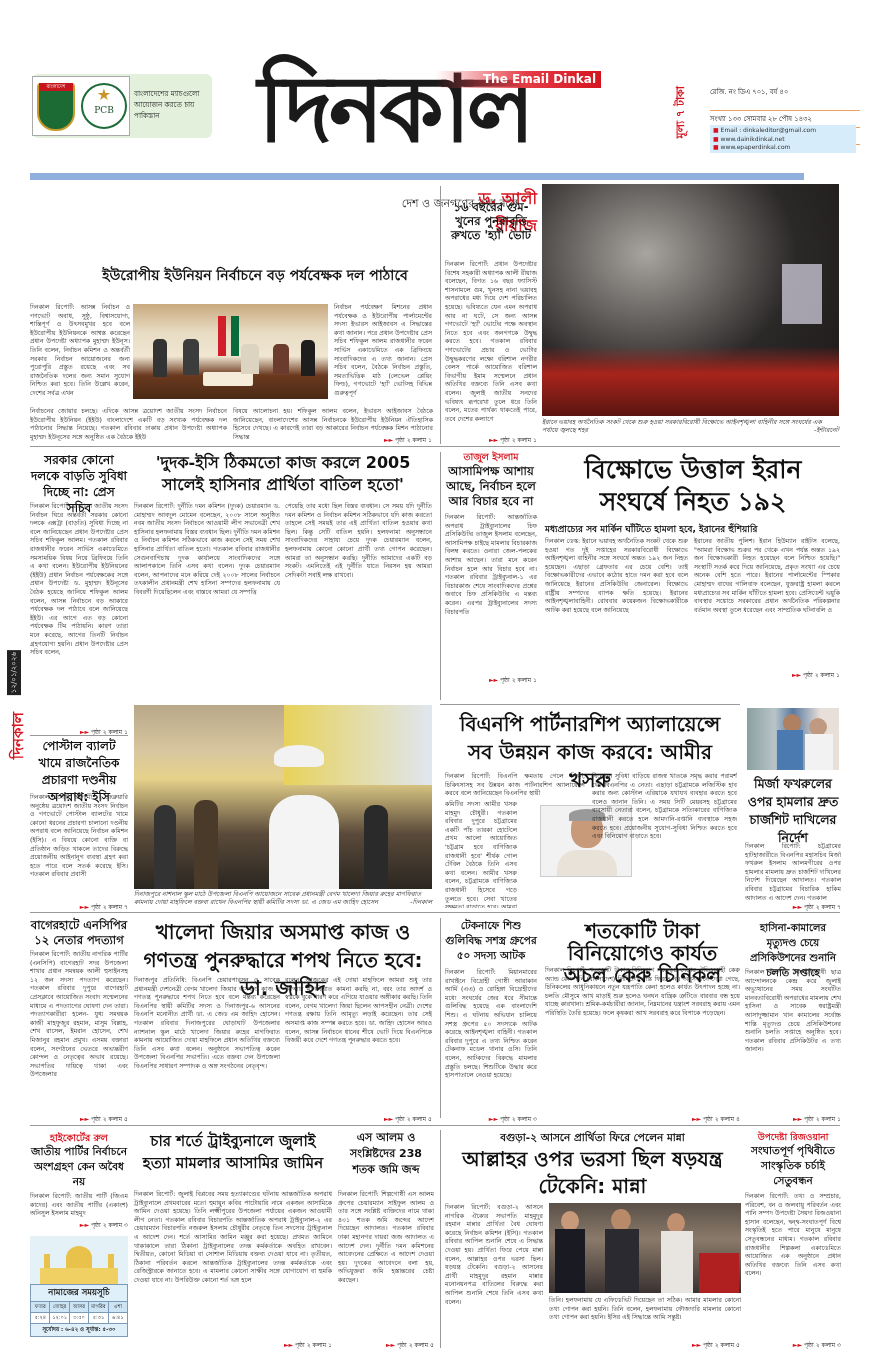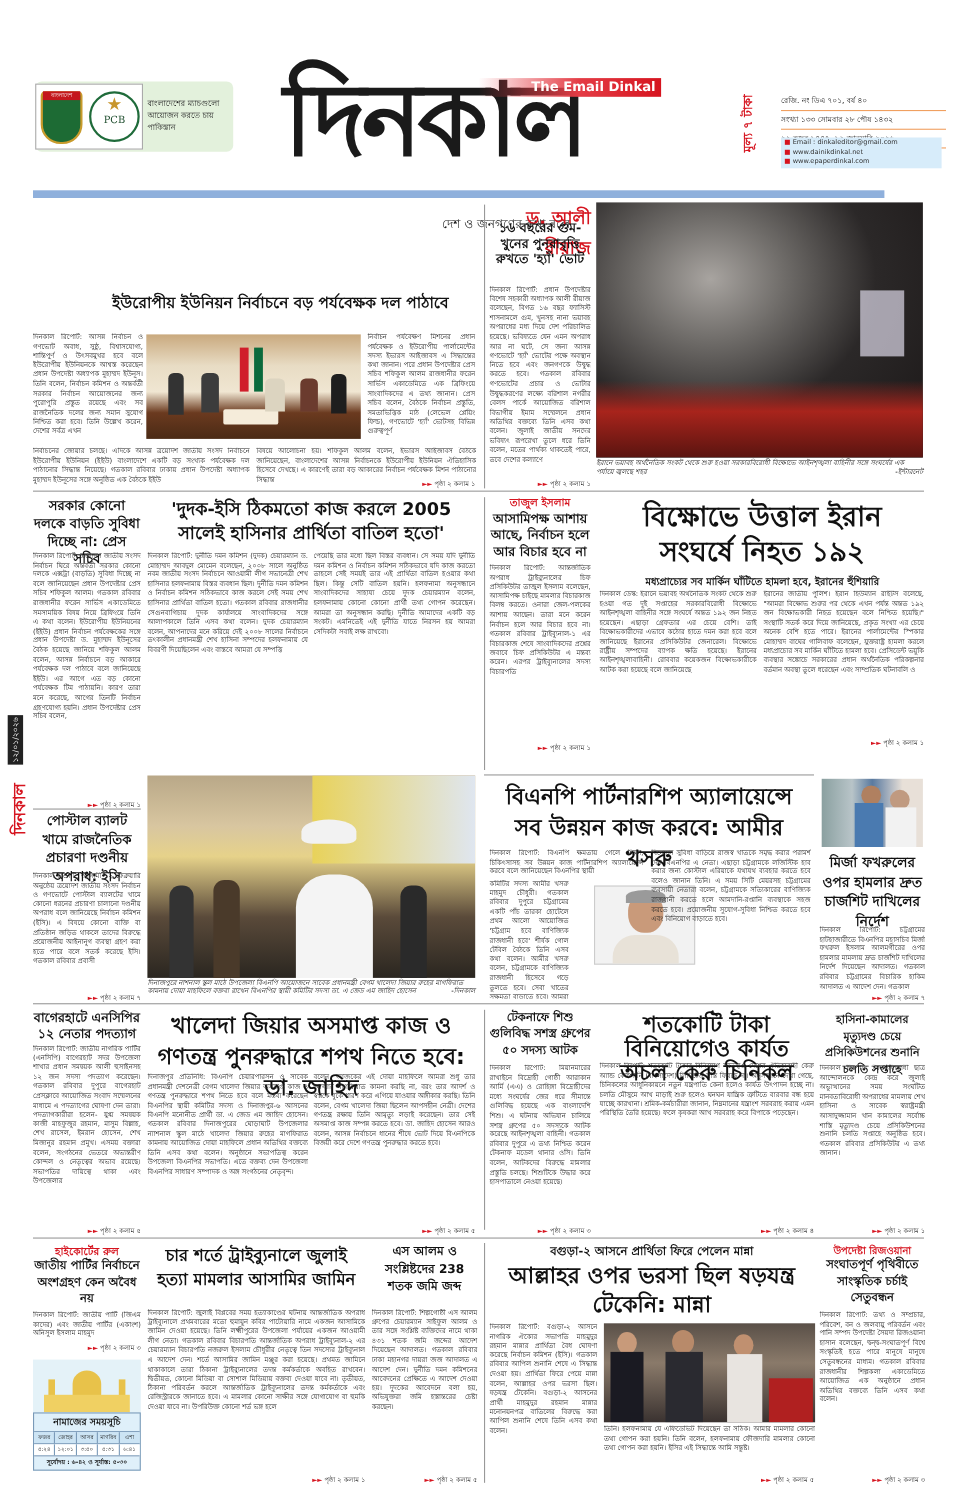--- a/index.html
+++ b/index.html
@@ -32,21 +32,21 @@
 
 <div class="abs" style="left:258px;top:60px;width:330px;font-family:'DejaVu Sans',sans-serif;font-weight:bold;font-size:92px;line-height:100px;letter-spacing:-4px;color:#1a1a1a;">দিনকাল</div>
 <div class="abs" style="left:435px;top:71px;width:166px;height:17px;background:linear-gradient(90deg,rgba(214,20,31,0) 0%,#e43c45 55%,#d6141f 100%);">
   <span style="position:absolute;right:5px;top:1px;color:#fff;font-weight:bold;font-size:12px;">The Email Dinkal</span>
 </div>
 <div class="abs" style="left:330px;top:155px;width:260px;font-size:11px;color:#222;text-align:center;margin-top:40px;">দেশ ও জনগণের কথা বলে</div>
 
 <div class="abs" style="left:672px;top:86px;font-size:11px;font-weight:bold;color:#d6141f;writing-mode:vertical-rl;transform:rotate(180deg);">মূল্য ৭ টাকা</div>
 
 <div class="abs" style="left:710px;top:85px;width:150px;">
-  <div style="font-size:6.8px;padding:1px 0 2px;border-bottom:1px solid #f0a060;">রেজি. নং ডিএ ৭০১, বর্ষ ৪০</div>
+  <div style="font-size:6.8px;padding:1px 0 12px;border-bottom:1px solid #f0a060;">রেজি. নং ডিএ ৭০১, বর্ষ ৪০</div>
   <div style="font-size:6.8px;padding:2px 0 2px;border-bottom:1px solid #f0a060;">সংখ্যা ১৩৩ সোমবার ২৮ পৌষ ১৪৩২</div>
   <div style="font-size:6.8px;padding:2px 0 2px;border-bottom:1px solid #f0a060;">২২ রজব ১৪৪৭, ১২ জানুয়ারি ২০২৬</div>
 </div>
 <div class="abs" style="left:710px;top:125px;width:146px;height:28px;background:#d7ecfa;padding:1px 3px;font-size:6px;line-height:8.6px;color:#333;">
   <div><span style="color:#d6141f;">■</span> <span>Email : dinkaleditor@gmail.com</span></div>
   <div><span style="color:#d6141f;">■</span> <span>www.dainikdinkal.net</span></div>
   <div><span style="color:#d6141f;">■</span> <span>www.epaperdinkal.com</span></div>
 </div>
 
 <div class="abs" style="left:30px;top:173px;width:774px;height:7px;background:#8fb0dc;"></div>
@@ -98,21 +98,21 @@
 <div class="abs body-text" style="left:134px;top:502px;width:146px;height:100px;">দিনকাল রিপোর্ট: দুর্নীতি দমন কমিশন (দুদক) চেয়ারম্যান ড. মোহাম্মদ আবদুল মোমেন বলেছেন, ২০০৮ সালে অনুষ্ঠিত নবম জাতীয় সংসদ নির্বাচনে আওয়ামী লীগ সভানেত্রী শেখ হাসিনার হলফনামায় বিস্তর ব্যবধান ছিল। দুর্নীতি দমন কমিশন ও নির্বাচন কমিশন সঠিকভাবে কাজ করলে সেই সময় শেখ হাসিনার প্রার্থিতা বাতিল হতো। গতকাল রবিবার রাজধানীর সেগুনবাগিচায় দুদক কার্যালয়ে সাংবাদিকদের সঙ্গে আলাপকালে তিনি এসব কথা বলেন। দুদক চেয়ারম্যান বলেন, আপনাদের মনে করিয়ে দেই ২০০৮ সালের নির্বাচনে তৎকালীন প্রধানমন্ত্রী শেখ হাসিনা সম্পদের হলফনামায় যে বিবরণী দিয়েছিলেন এবং বাস্তবে আমরা যে সম্পত্তি</div>
 <div class="abs body-text" style="left:285px;top:502px;width:147px;height:100px;">পেয়েছি তার মধ্যে ছিল বিস্তর ব্যবধান। সে সময় যদি দুর্নীতি দমন কমিশন ও নির্বাচন কমিশন সঠিকভাবে যদি কাজ করতো তাহলে সেই সময়ই তার এই প্রার্থিতা বাতিল হওয়ার কথা ছিল। কিন্তু সেটি বাতিল হয়নি। হলফনামা অনুসন্ধানে সাংবাদিকদের সাহায্য চেয়ে দুদক চেয়ারম্যান বলেন, হলফনামায় কোনো কোনো প্রার্থী তথ্য গোপন করেছেন। আমরা তা অনুসন্ধান করছি। দুর্নীতি আমাদের একটি বড় সংকট। এমনিতেই এই দুর্নীতি যাতে নিরসন হয় আমরা সেদিকটা সবাই লক্ষ রাখবো।</div>
 
 <div class="rule" style="left:440px;top:452px;width:1px;height:248px;"></div>
 <div class="abs red" style="left:445px;top:450px;width:92px;font-size:9.5px;font-weight:bold;text-align:center;">তাজুল ইসলাম</div>
 <div class="abs hl" style="left:445px;top:464px;width:92px;font-size:11.5px;line-height:15px;">আসামিপক্ষ আশায় আছে, নির্বাচন হলে আর বিচার হবে না</div>
 <div class="abs body-text" style="left:445px;top:513px;width:92px;height:160px;">দিনকাল রিপোর্ট: আন্তর্জাতিক অপরাধ ট্রাইব্যুনালের চিফ প্রসিকিউটর তাজুল ইসলাম বলেছেন, আসামিপক্ষ চাইছে মামলার বিচারকাজ বিলম্ব করতে। ওনারা জেল-পলকের আশায় আছেন। তারা মনে করেন নির্বাচন হলে আর বিচার হবে না। গতকাল রবিবার ট্রাইব্যুনাল-১ এর বিচারকাজ শেষে সাংবাদিকদের প্রশ্নের জবাবে চিফ প্রসিকিউটর এ মন্তব্য করেন। এরপর ট্রাইব্যুনালের সদস্য বিচারপতি</div>
 <div class="abs cont" style="left:445px;top:673px;width:92px;"><span class="arr">►► </span><span>পৃষ্ঠা ২ কলাম ১</span></div>
 
 <div class="abs hl" style="left:548px;top:454px;width:290px;font-size:25px;line-height:32px;">বিক্ষোভে উত্তাল ইরান সংঘর্ষে নিহত ১৯২</div>
-<div class="abs" style="left:545px;top:522px;width:296px;text-align:center;font-size:9px;font-weight:bold;">মধ্যপ্রাচ্যের সব মার্কিন ঘাঁটিতে হামলা হবে, ইরানের হুঁশিয়ারি</div>
+<div class="abs" style="left:545px;top:522px;width:296px;text-align:left;font-size:9px;font-weight:bold;">মধ্যপ্রাচ্যের সব মার্কিন ঘাঁটিতে হামলা হবে, ইরানের হুঁশিয়ারি</div>
 <div class="abs body-text" style="left:545px;top:537px;width:143px;height:140px;">দিনকাল ডেস্ক: ইরানে ভয়াবহ অর্থনৈতিক সংকট থেকে শুরু হওয়া গত দুই সপ্তাহের সরকারবিরোধী বিক্ষোভে আইনশৃঙ্খলা বাহিনীর সঙ্গে সংঘর্ষে অন্তত ১৯২ জন নিহত হয়েছেন। এছাড়া গ্রেফতার এর চেয়ে বেশি। তাই বিক্ষোভকারীদের এভাবে কঠোর হাতে দমন করা হবে বলে জানিয়েছে ইরানের প্রসিকিউটর জেনারেল। বিক্ষোভে রাষ্ট্রীয় সম্পদের ব্যাপক ক্ষতি হয়েছে। ইরানের আইনশৃঙ্খলাবাহিনী। রোববার কয়েকজন বিক্ষোভকারীকে আটক করা হয়েছে বলে জানিয়েছে</div>
 <div class="abs body-text" style="left:694px;top:537px;width:146px;height:130px;">ইরানের জাতীয় পুলিশ। ইরান হিউম্যান রাইটস বলেছে, "আমরা বিক্ষোভ শুরুর পর থেকে এখন পর্যন্ত অন্তত ১৯২ জন বিক্ষোভকারী নিহত হয়েছেন বলে নিশ্চিত হয়েছি।" সংস্থাটি সতর্ক করে দিয়ে জানিয়েছে, প্রকৃত সংখ্যা এর চেয়ে অনেক বেশি হতে পারে। ইরানের পার্লামেন্টের স্পিকার মোহাম্মদ বাঘের গালিবাফ বলেছেন, যুক্তরাষ্ট্র হামলা করলে মধ্যপ্রাচ্যের সব মার্কিন ঘাঁটিতে হামলা হবে। প্রেসিডেন্ট ভয়ুকি ব্যবস্থার সঙ্কোচে সরকারের প্রধান অর্থনৈতিক পরিকল্পনার বর্তমান অবস্থা তুলে ধরেছেন এবং সাম্প্রতিক ঘটনাবলি ও</div>
 <div class="abs cont" style="left:760px;top:668px;width:80px;"><span class="arr">►► </span><span>পৃষ্ঠা ২ কলাম ১</span></div>
 
 <div class="rule" style="left:30px;top:735px;width:98px;height:1px;"></div>
 <div class="abs hl" style="left:30px;top:738px;width:98px;font-size:12px;line-height:17px;">পোস্টাল ব্যালট খামে রাজনৈতিক প্রচারণা দণ্ডনীয় অপরাধ: ইসি</div>
 <div class="abs body-text" style="left:30px;top:793px;width:98px;height:108px;">দিনকাল রিপোর্ট: আগামী ১২ ফেব্রুয়ারি অনুষ্ঠেয় ত্রয়োদশ জাতীয় সংসদ নির্বাচন ও গণভোটে পোস্টাল ব্যালটের খামে কোনো ধরনের প্রচারণা চালানো দণ্ডনীয় অপরাধ বলে জানিয়েছে নির্বাচন কমিশন (ইসি)। এ বিষয়ে কোনো ব্যক্তি বা প্রতিষ্ঠান জড়িত থাকলে তাদের বিরুদ্ধে প্রয়োজনীয় আইনানুগ ব্যবস্থা গ্রহণ করা হতে পারে বলে সতর্ক করেছে ইসি। গতকাল রবিবার প্রবাসী</div>
 <div class="abs cont" style="left:30px;top:900px;width:98px;"><span class="arr">►► </span><span>পৃষ্ঠা ২ কলাম ৭</span></div>
 
 <div class="photo" style="left:134px;top:705px;width:298px;height:184px;background:linear-gradient(180deg,#b9a888 0%,#d8c6a0 25%,#e6d28a 40%,#5a4a3a 70%,#2a2620 100%);">

